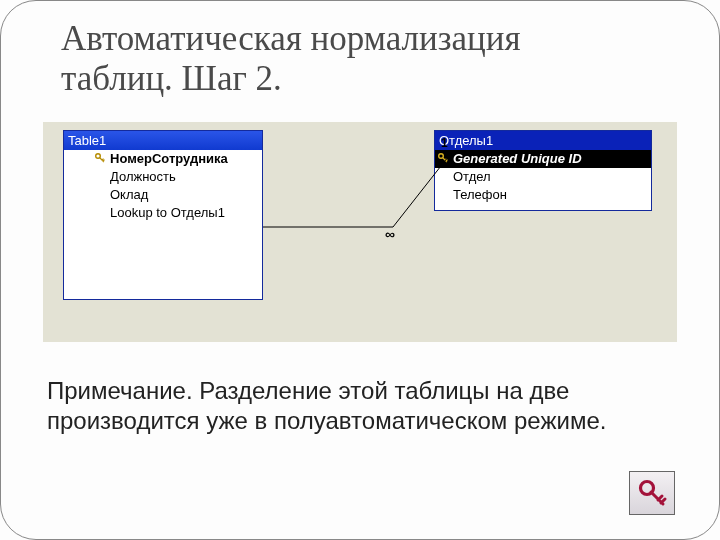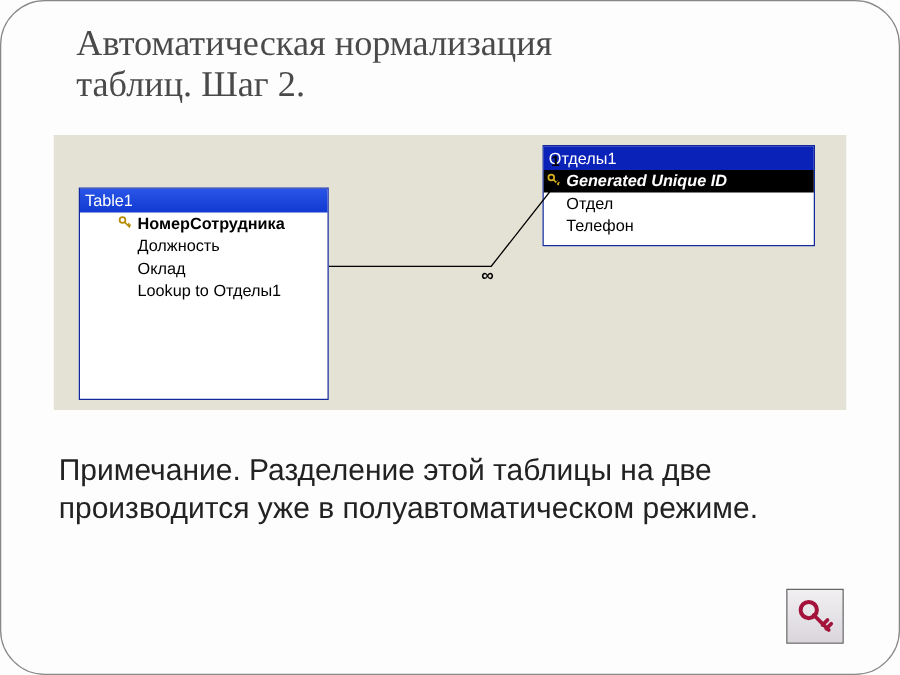--- a/index.html
+++ b/index.html
@@ -15,21 +15,21 @@
   .slide {
     width: 720px;
     height: 540px;
     border: 1px solid #888;
     border-radius: 36px;
     padding: 12px 40px 20px 40px;
     position: relative;
   }
   .title {
     font-family: Georgia, 'Times New Roman', serif;
-    font-size: 29px;
+    font-size: 35px;
     color: #4a4a4a;
     line-height: 1.15;
     margin: 6px 0 22px 20px;
   }
   .diagram {
     background: #e3e2d4;
     height: 220px;
     position: relative;
     margin: 0 2px;
   }
@@ -60,21 +60,21 @@
   .tbl .row.pk.bold-italic { font-weight: bold; font-style: italic; }
   .row.dark { background: #000; color: #fff; }
   .keyicon {
     position: absolute;
     left: 2px; top: 2px;
     width: 12px; height: 12px;
   }
   .tbl .body {
     padding-bottom: 6px;
   }
-  .t1 { left: 20px; top: 8px; width: 200px; height: 170px; margin-top: 34px; }
+  .t1 { left: 20px; top: 8px; width: 200px; height: 170px; }
   .t1 .body { min-height: 130px; padding-left: 28px; }
   .t2 { left: 391px; top: 8px; width: 218px; }
   .rel-line {
     position: absolute;
     stroke: #000;
     fill: none;
   }
   .rel-1 {
     position: absolute;
     font-size: 12px;

